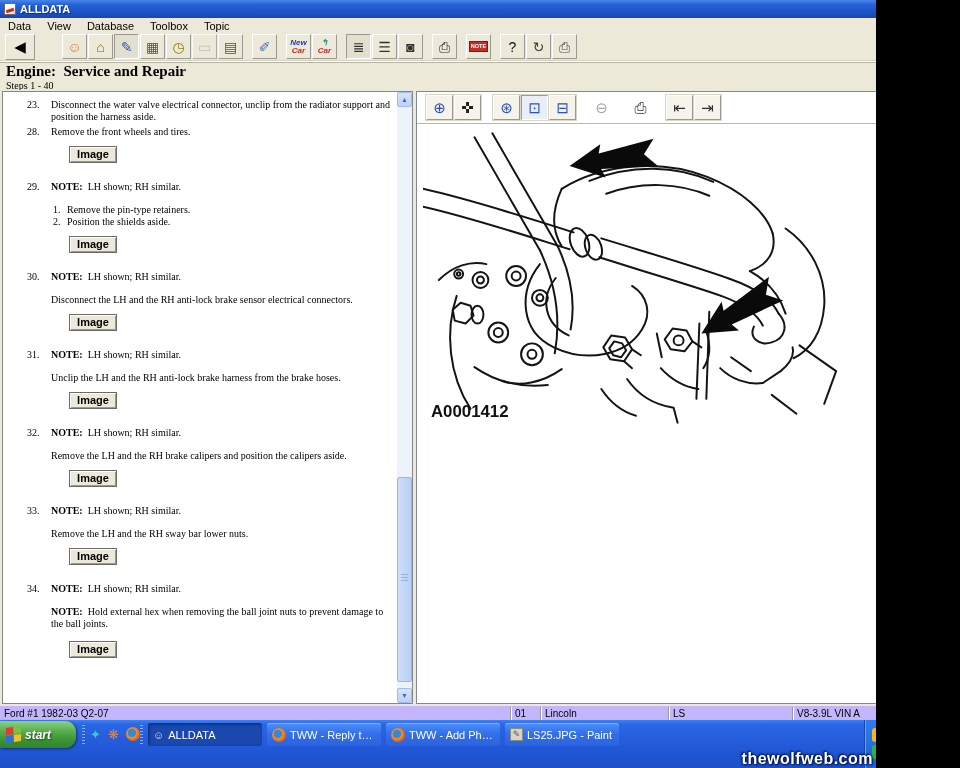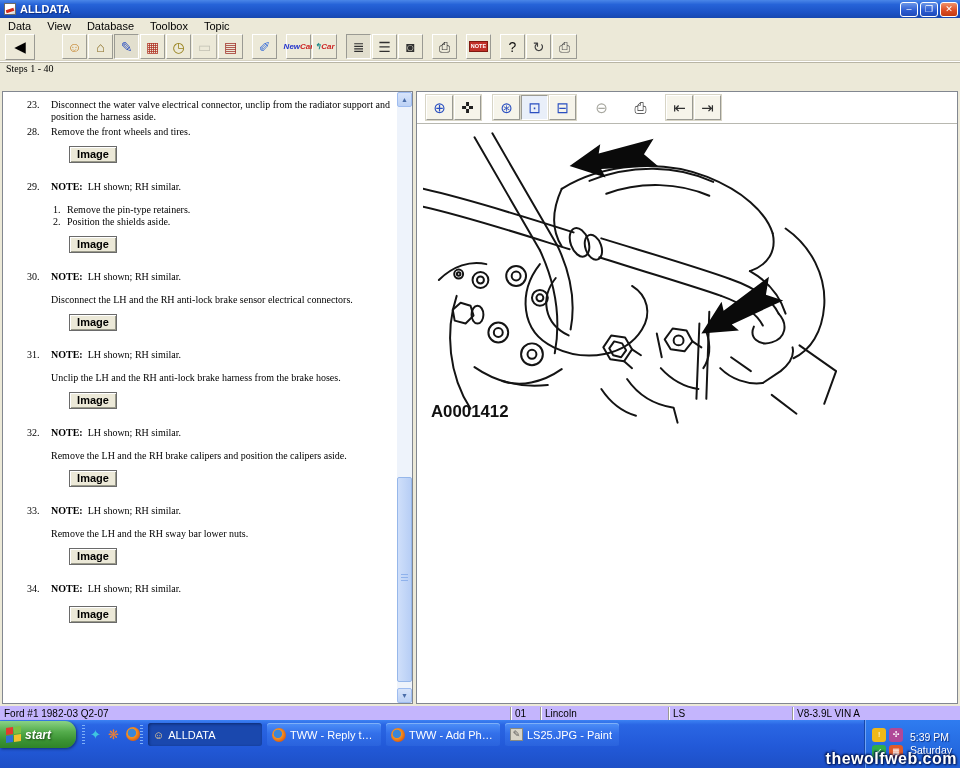--- a/index.html
+++ b/index.html
@@ -1,17 +1,17 @@
 <!DOCTYPE html>
 <html><head>
 <meta charset="utf-8">
 <style>
   html,body{margin:0;padding:0;background:#000;}
   *{box-sizing:border-box;}
-  #screen{position:relative;width:960px;height:768px;overflow:hidden;
+  #screen{position:relative;width:876px;height:768px;overflow:hidden;
     font-family:"Liberation Sans",sans-serif;background:#ece9d8;}
 
   
   .titlebar{position:absolute;top:0;left:0;width:960px;height:18px;
     background:linear-gradient(180deg,#4a86e8 0%,#2663d8 25%,#1b52c6 70%,#1647b0 100%);
     display:flex;align-items:center;padding:0 2px 0 4px;color:#fff;}
   .app-icon{width:12px;height:12px;background:linear-gradient(135deg,#ffffff 0 55%,#cfcfcf);
     border:1px solid #6a6a6a;position:relative;margin-right:4px;flex:0 0 auto;}
   .app-icon::after{content:"";position:absolute;left:1px;top:5px;width:8px;height:3px;background:#d22a1a;transform:rotate(-18deg);}
   .win-title{font-size:11px;font-weight:bold;flex:1;text-shadow:1px 1px 1px #0a2a7a;}
@@ -26,21 +26,21 @@
     display:flex;align-items:center;font-size:11px;color:#000;}
   .menu-item{padding:0 8px;}
   .toolbar{position:absolute;top:33px;left:0;width:960px;height:28px;background:#ece9d8;
     border-bottom:1px solid #d6d2c2;display:flex;align-items:center;padding-left:4px;}
   .tbtn{width:25px;height:25px;margin-left:1px;display:flex;flex-direction:column;align-items:center;justify-content:center;
     border:1px solid;border-color:#fff #9a9a93 #9a9a93 #fff;background:#ece9d8;font-size:14px;line-height:1;}
   .tbtn.back{width:30px;height:26px;margin-right:18px;font-size:15px;}
   .tbtn.gap{margin-left:9px;}
   .tbtn.pressed{border-color:#9a9a93 #fff #fff #9a9a93;background:#e2dfce;}
   .tbtn.disabled{opacity:.75;}
-  .tb2{display:flex;flex-direction:row;align-items:center;line-height:1;font-size:8px;font-weight:bold;font-style:italic;}
+  .tb2{display:flex;flex-direction:column;align-items:center;line-height:1;font-size:8px;font-weight:bold;font-style:italic;}
   .chip{background:#c03028;color:#fff;font-size:5.5px;font-weight:bold;padding:2px 1px;border:1px solid #801810;line-height:1;}
 
   
   .pageheader{position:absolute;top:61px;left:0;width:960px;height:29px;background:#ece9d8;
     border-top:1px solid #fff;box-shadow:inset 0 1px 0 #b8b4a4;padding:1px 6px 0 6px;}
   .page-title{font-family:"Liberation Serif",serif;font-weight:bold;font-size:15px;color:#000;white-space:pre;}
   .page-subtitle{font-family:"Liberation Serif",serif;font-size:10px;color:#000;margin-top:0px;}
 
   
   .content{position:absolute;top:90px;left:0;width:960px;height:616px;background:#ece9d8;}
@@ -214,20 +214,21 @@
       </div>
       <div class="tbtn">
         <span style="color: rgb(64, 64, 64);">↻</span>
       </div>
       <div class="tbtn">
         <span style="color: rgb(80, 80, 80);">⎙</span>
       </div>
     </div>
 
   <div class="pageheader">
+    <div class="page-title">Engine:  Service and Repair</div>
     <div class="page-subtitle">Steps 1 - 40</div>
   </div>
 
   <div class="content">
 
     <div class="steps-panel">
       <div class="steps-list">
           <div class="step">
             <span class="step-num">23.</span>
             <div class="step-body">
@@ -285,20 +286,21 @@
             <div class="step-body">
               <div class="note-line"><b>NOTE:</b>&nbsp; LH shown; RH similar.</div>
               <div class="para">Remove the LH and the RH sway bar lower nuts.</div>
               <button class="img-btn">Image</button>
             </div>
           </div>
           <div class="step">
             <span class="step-num">34.</span>
             <div class="step-body">
               <div class="note-line"><b>NOTE:</b>&nbsp; LH shown; RH similar.</div>
+              <div class="note2"><b>NOTE:</b>&nbsp; Hold external hex when removing the ball joint nuts to prevent damage to the ball joints.</div>
               <button class="img-btn">Image</button>
             </div>
           </div>
         </div>
       <div class="scrollbar">
         <div class="sb-btn sb-up">▲</div>
         <div class="sb-thumb"></div>
         <div class="sb-btn sb-down">▼</div>
       </div>
     </div>

